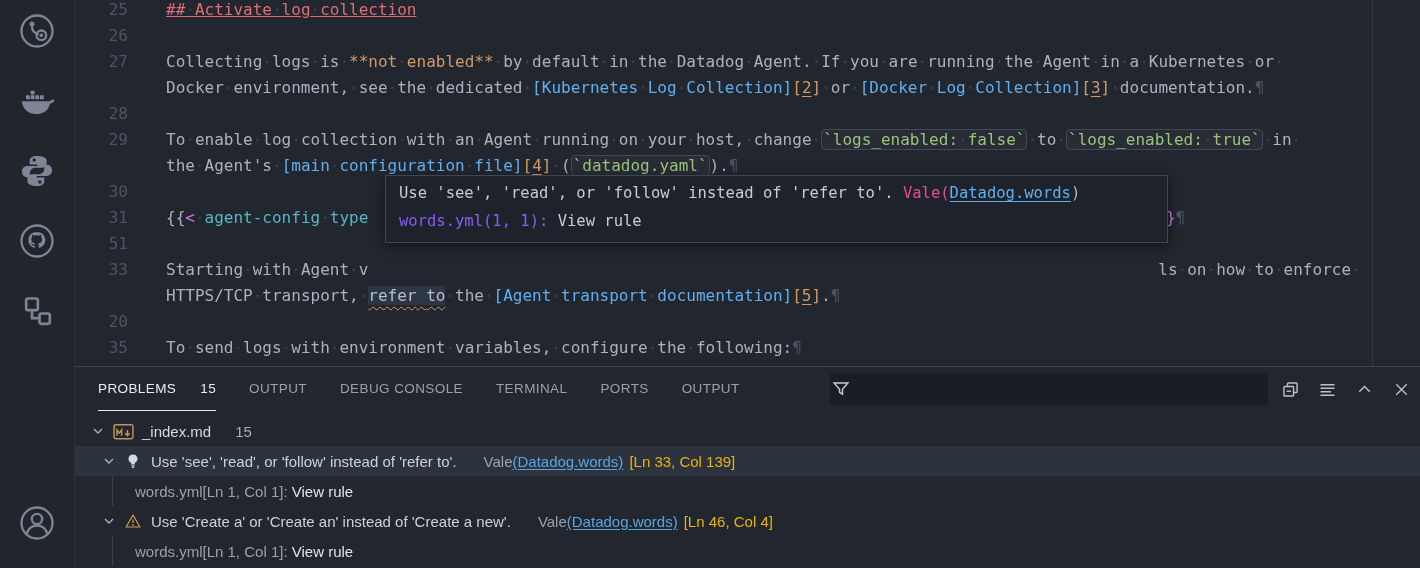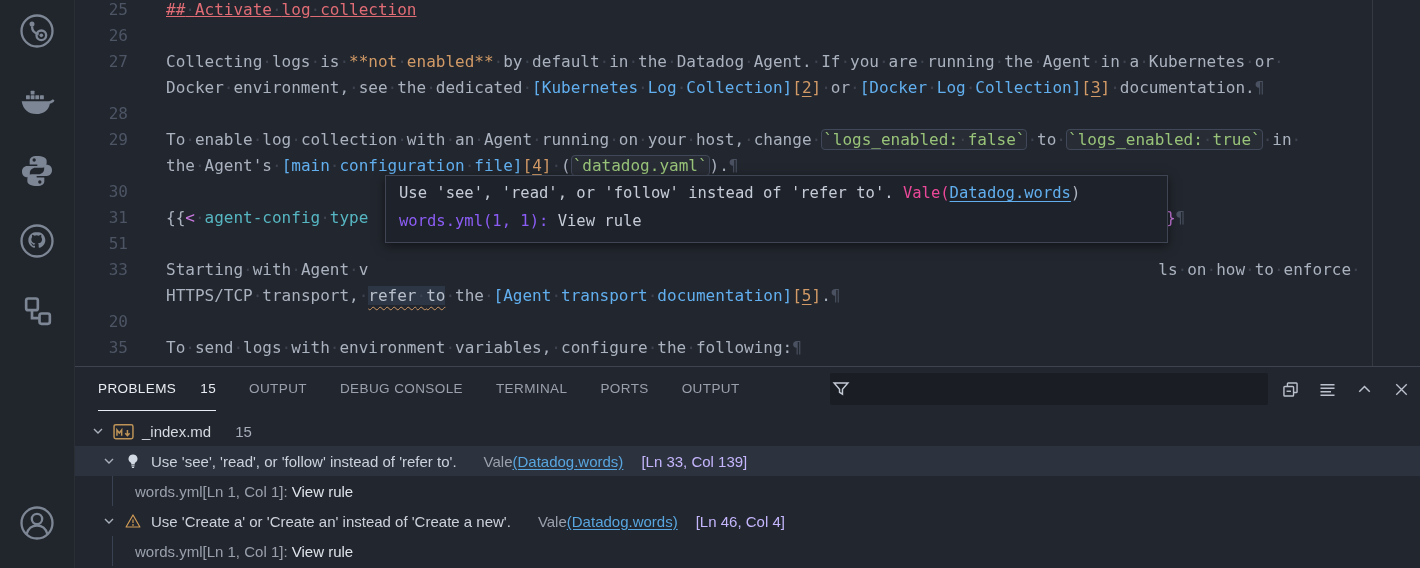--- a/index.html
+++ b/index.html
@@ -78,21 +78,21 @@
   .trow.file{padding-left:15px;color:#d5d9e0;}
   .trow.file .ficon{width:21px;height:17px;margin-right:8px;flex:none;color:#bd9357;}
   .trow.file .fcount{margin-left:24px;color:#a6adb9;}
   .trow.problem{padding-left:26px;}
   .trow.problem .sev{width:18px;height:18px;margin-right:9px;flex:none;}
   .sev.hint{color:#d3d9e2;}
   .sev.warn{color:#cf9b56;}
   .pmsg{color:#ccd2dc;}
   .psrc{color:#9aa0ac;margin-left:27px;}
   .prule{color:#58a6e0;text-decoration:underline;text-underline-offset:2px;}
-  .ploc{color:#c4b5fd;margin-left:18px;}
+  .ploc{color:#eab308;margin-left:6px;}
   .trow.related{padding-left:60px;color:#9aa1ad;}
   .trow.related::before{content:"";position:absolute;left:37px;top:0;bottom:0;width:1px;background:#3a4150;}
   .raction{color:#dfe3ea;}
 </style>
 </head>
 <body>
 
 <div class="app">
 
   <div class="activity-bar">

